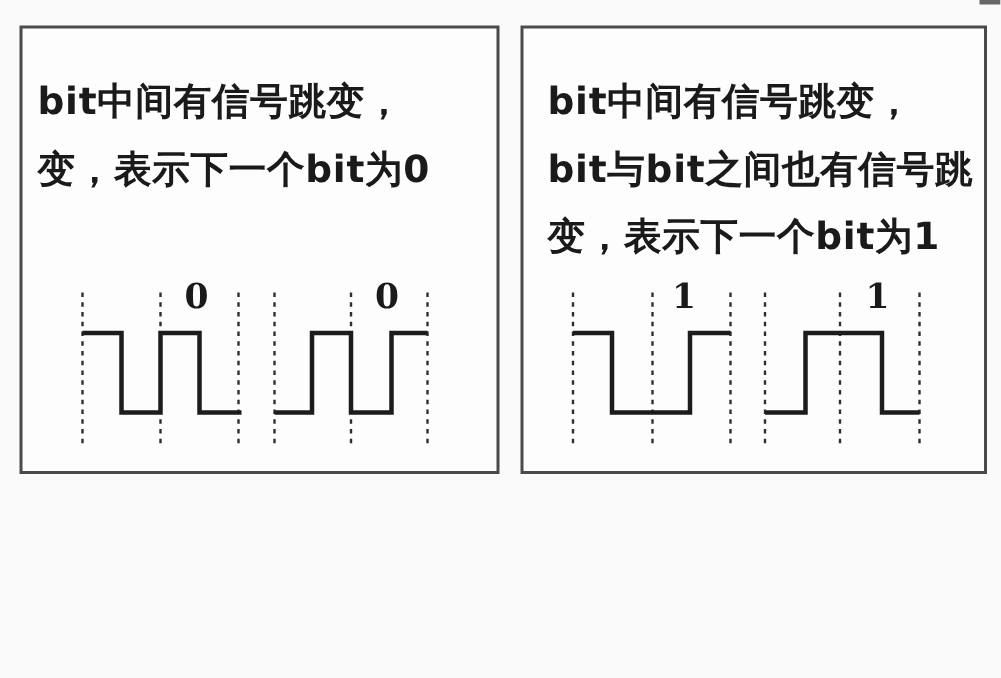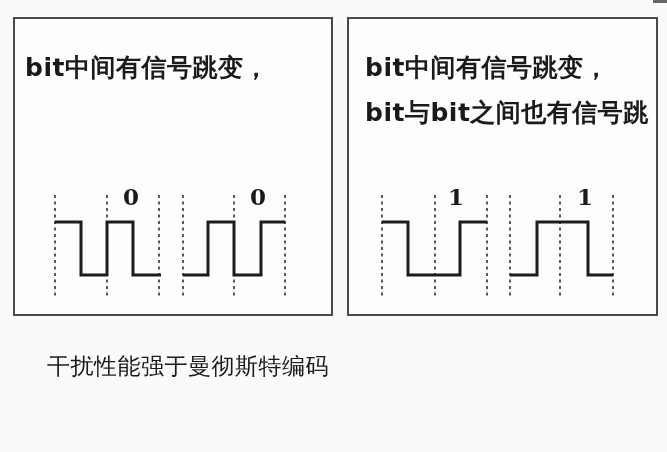--- a/index.html
+++ b/index.html
@@ -78,27 +78,29 @@
   }
 </style>
 </head>
 <body>
 
 <div class="canvas">
 
   <div class="panel panel-left">
     <div class="panel-text">
       <div>bit中间有信号跳变，</div>
+      <div>变，表示下一个bit为0</div>
     </div>
   </div>
 
   <div class="panel panel-right">
     <div class="panel-text">
       <div>bit中间有信号跳变，</div>
       <div>bit与bit之间也有信号跳</div>
+      <div>变，表示下一个bit为1</div>
     </div>
   </div>
 
   <svg class="diagram-layer" viewBox="0 0 667 452" xmlns="http://www.w3.org/2000/svg">
       <g>
         <line x1="55" x2="55" y1="195" y2="297" class="dash"></line>
         <line x1="107" x2="107" y1="195" y2="297" class="dash"></line>
         <line x1="159" x2="159" y1="195" y2="297" class="dash"></line>
         <line x1="183" x2="183" y1="195" y2="297" class="dash"></line>
         <line x1="234" x2="234" y1="195" y2="297" class="dash"></line>
@@ -116,18 +118,17 @@
         <line x1="560" x2="560" y1="195" y2="297" class="dash"></line>
         <line x1="613" x2="613" y1="195" y2="297" class="dash"></line>
         <polyline points="382,222 408,222 408,275 460,275 460,222 487,222" class="wave"></polyline>
         <polyline points="510,275 537,275 537,222 588,222 588,275 613,275" class="wave"></polyline>
         <text x="456" y="205" class="bit-label">1</text>
         <text x="585" y="205" class="bit-label">1</text>
       </g>
     </svg>
 
   <div class="caption">
-    <div>干扰性能强于曼彻斯特编码</div>
   </div>
 
   <div class="corner-artifact"></div>
 
 </div>
 
 </body></html>

